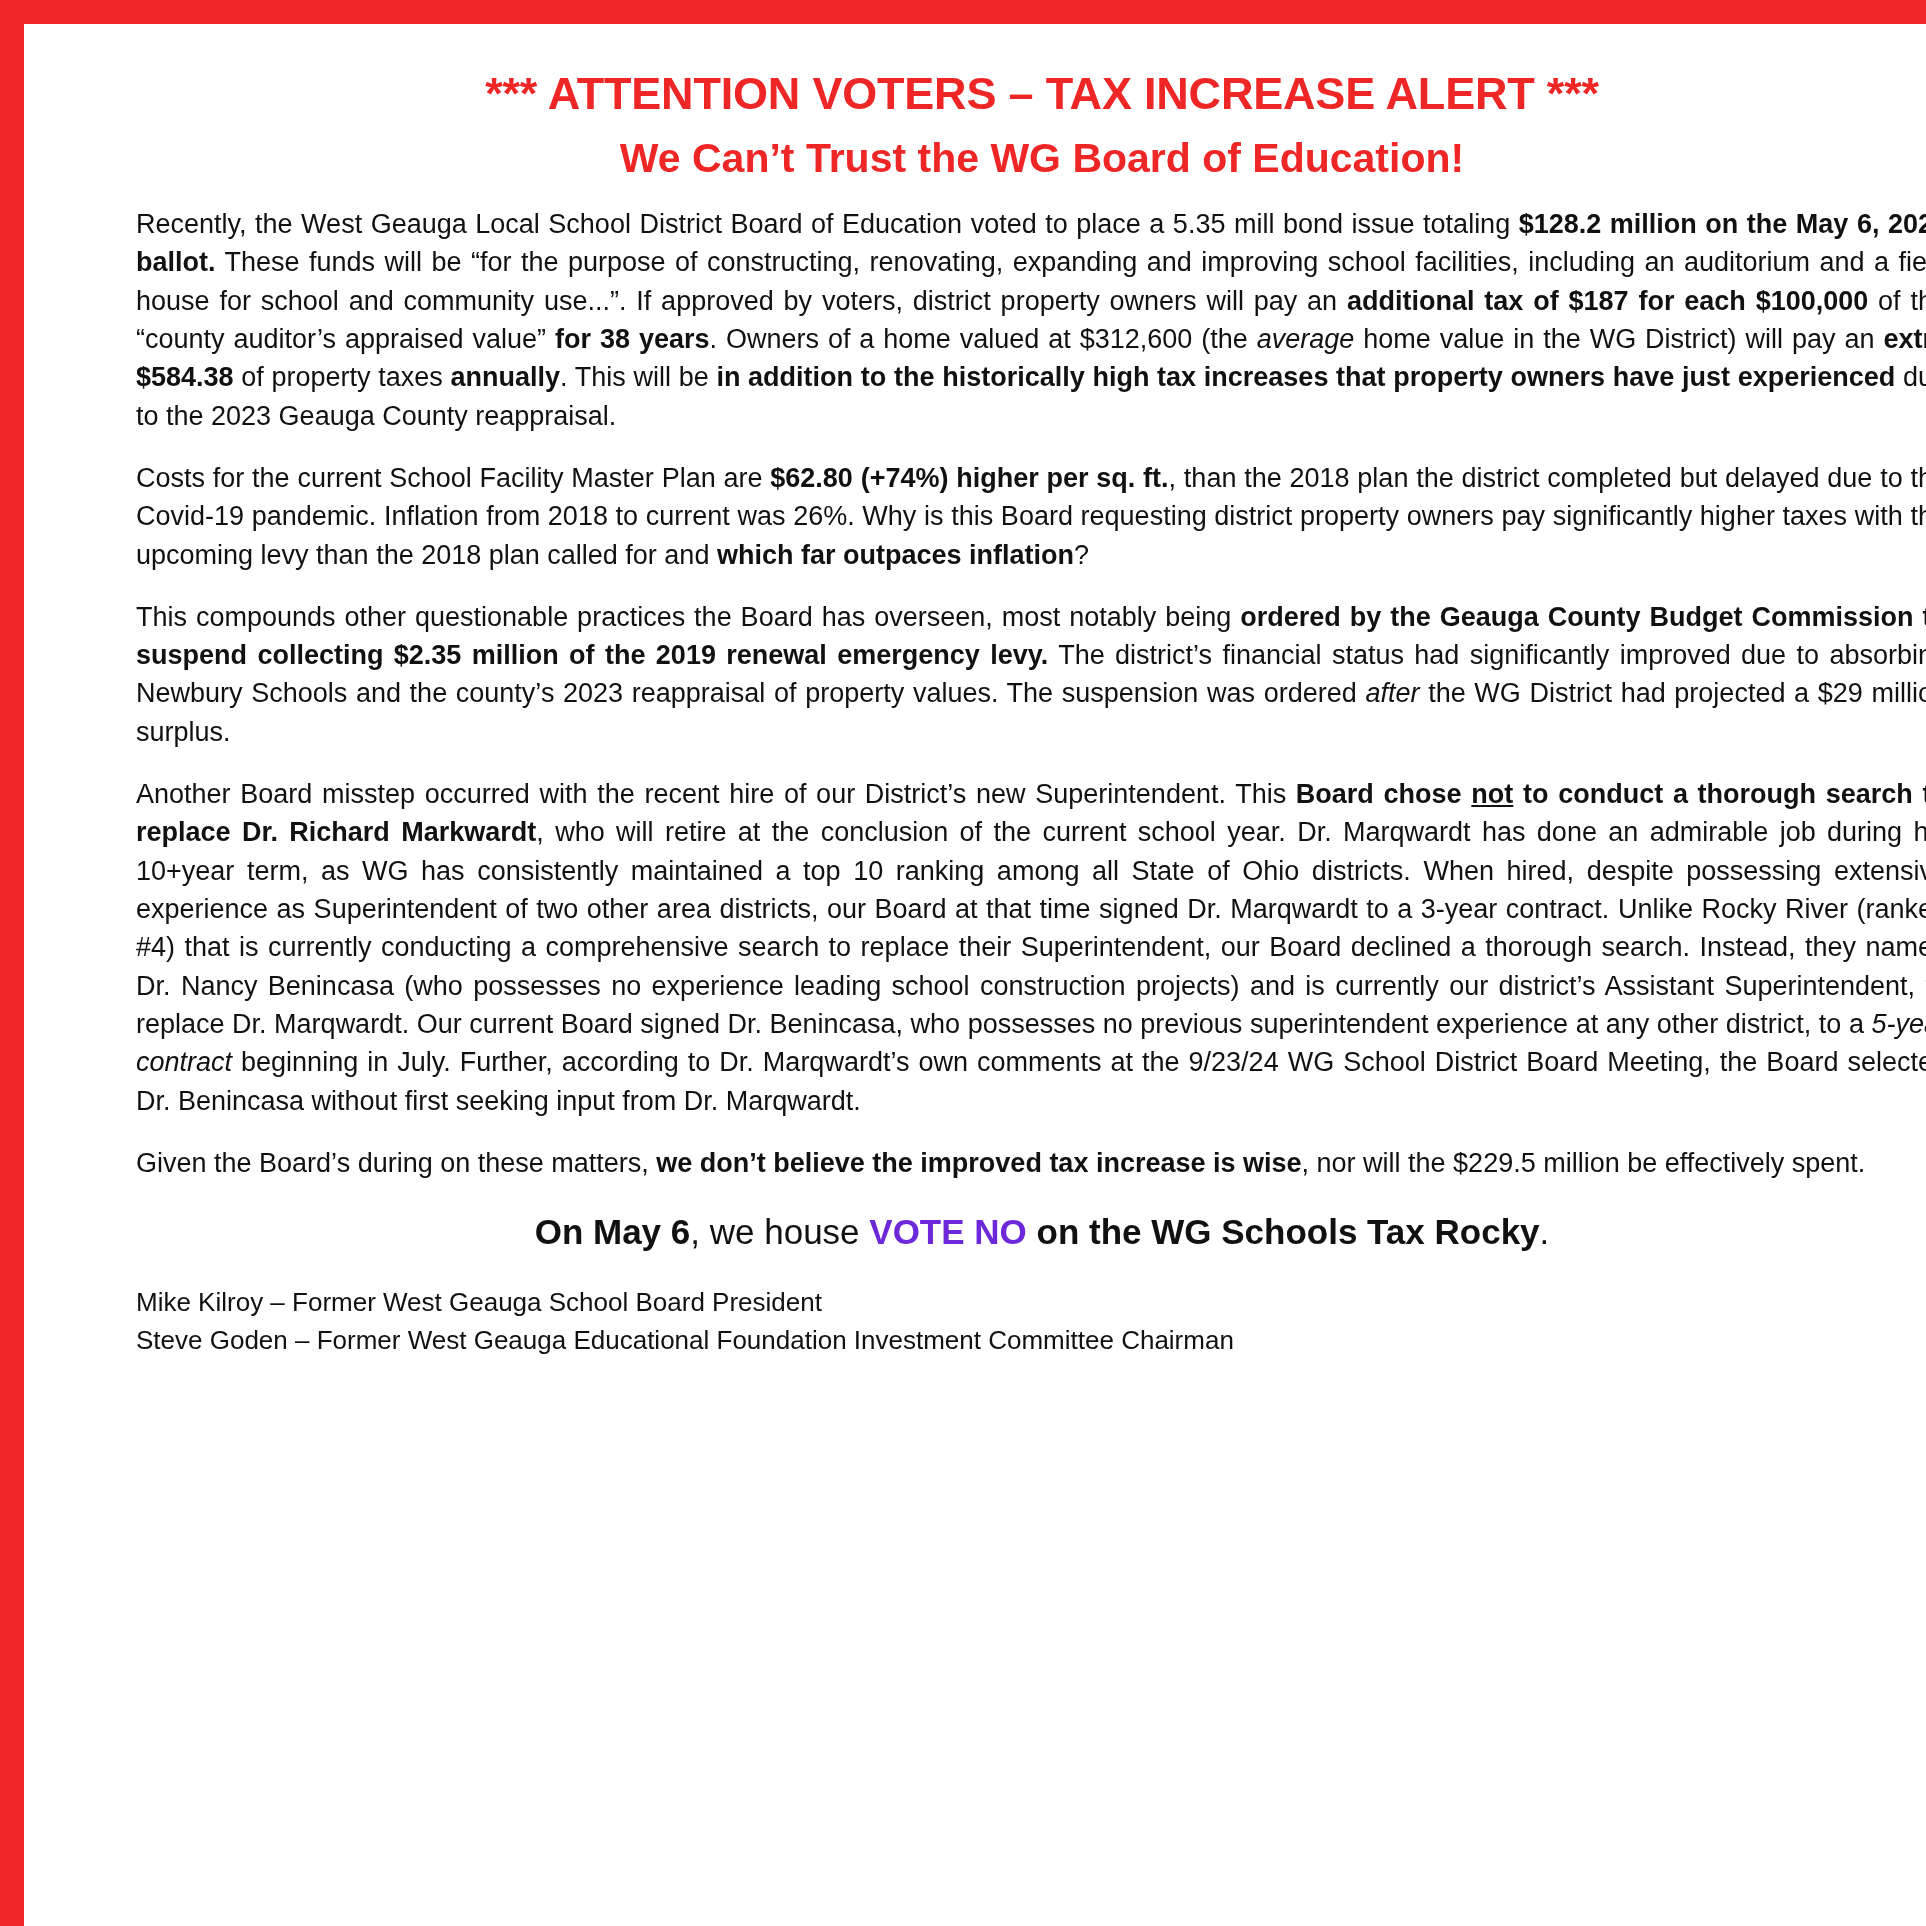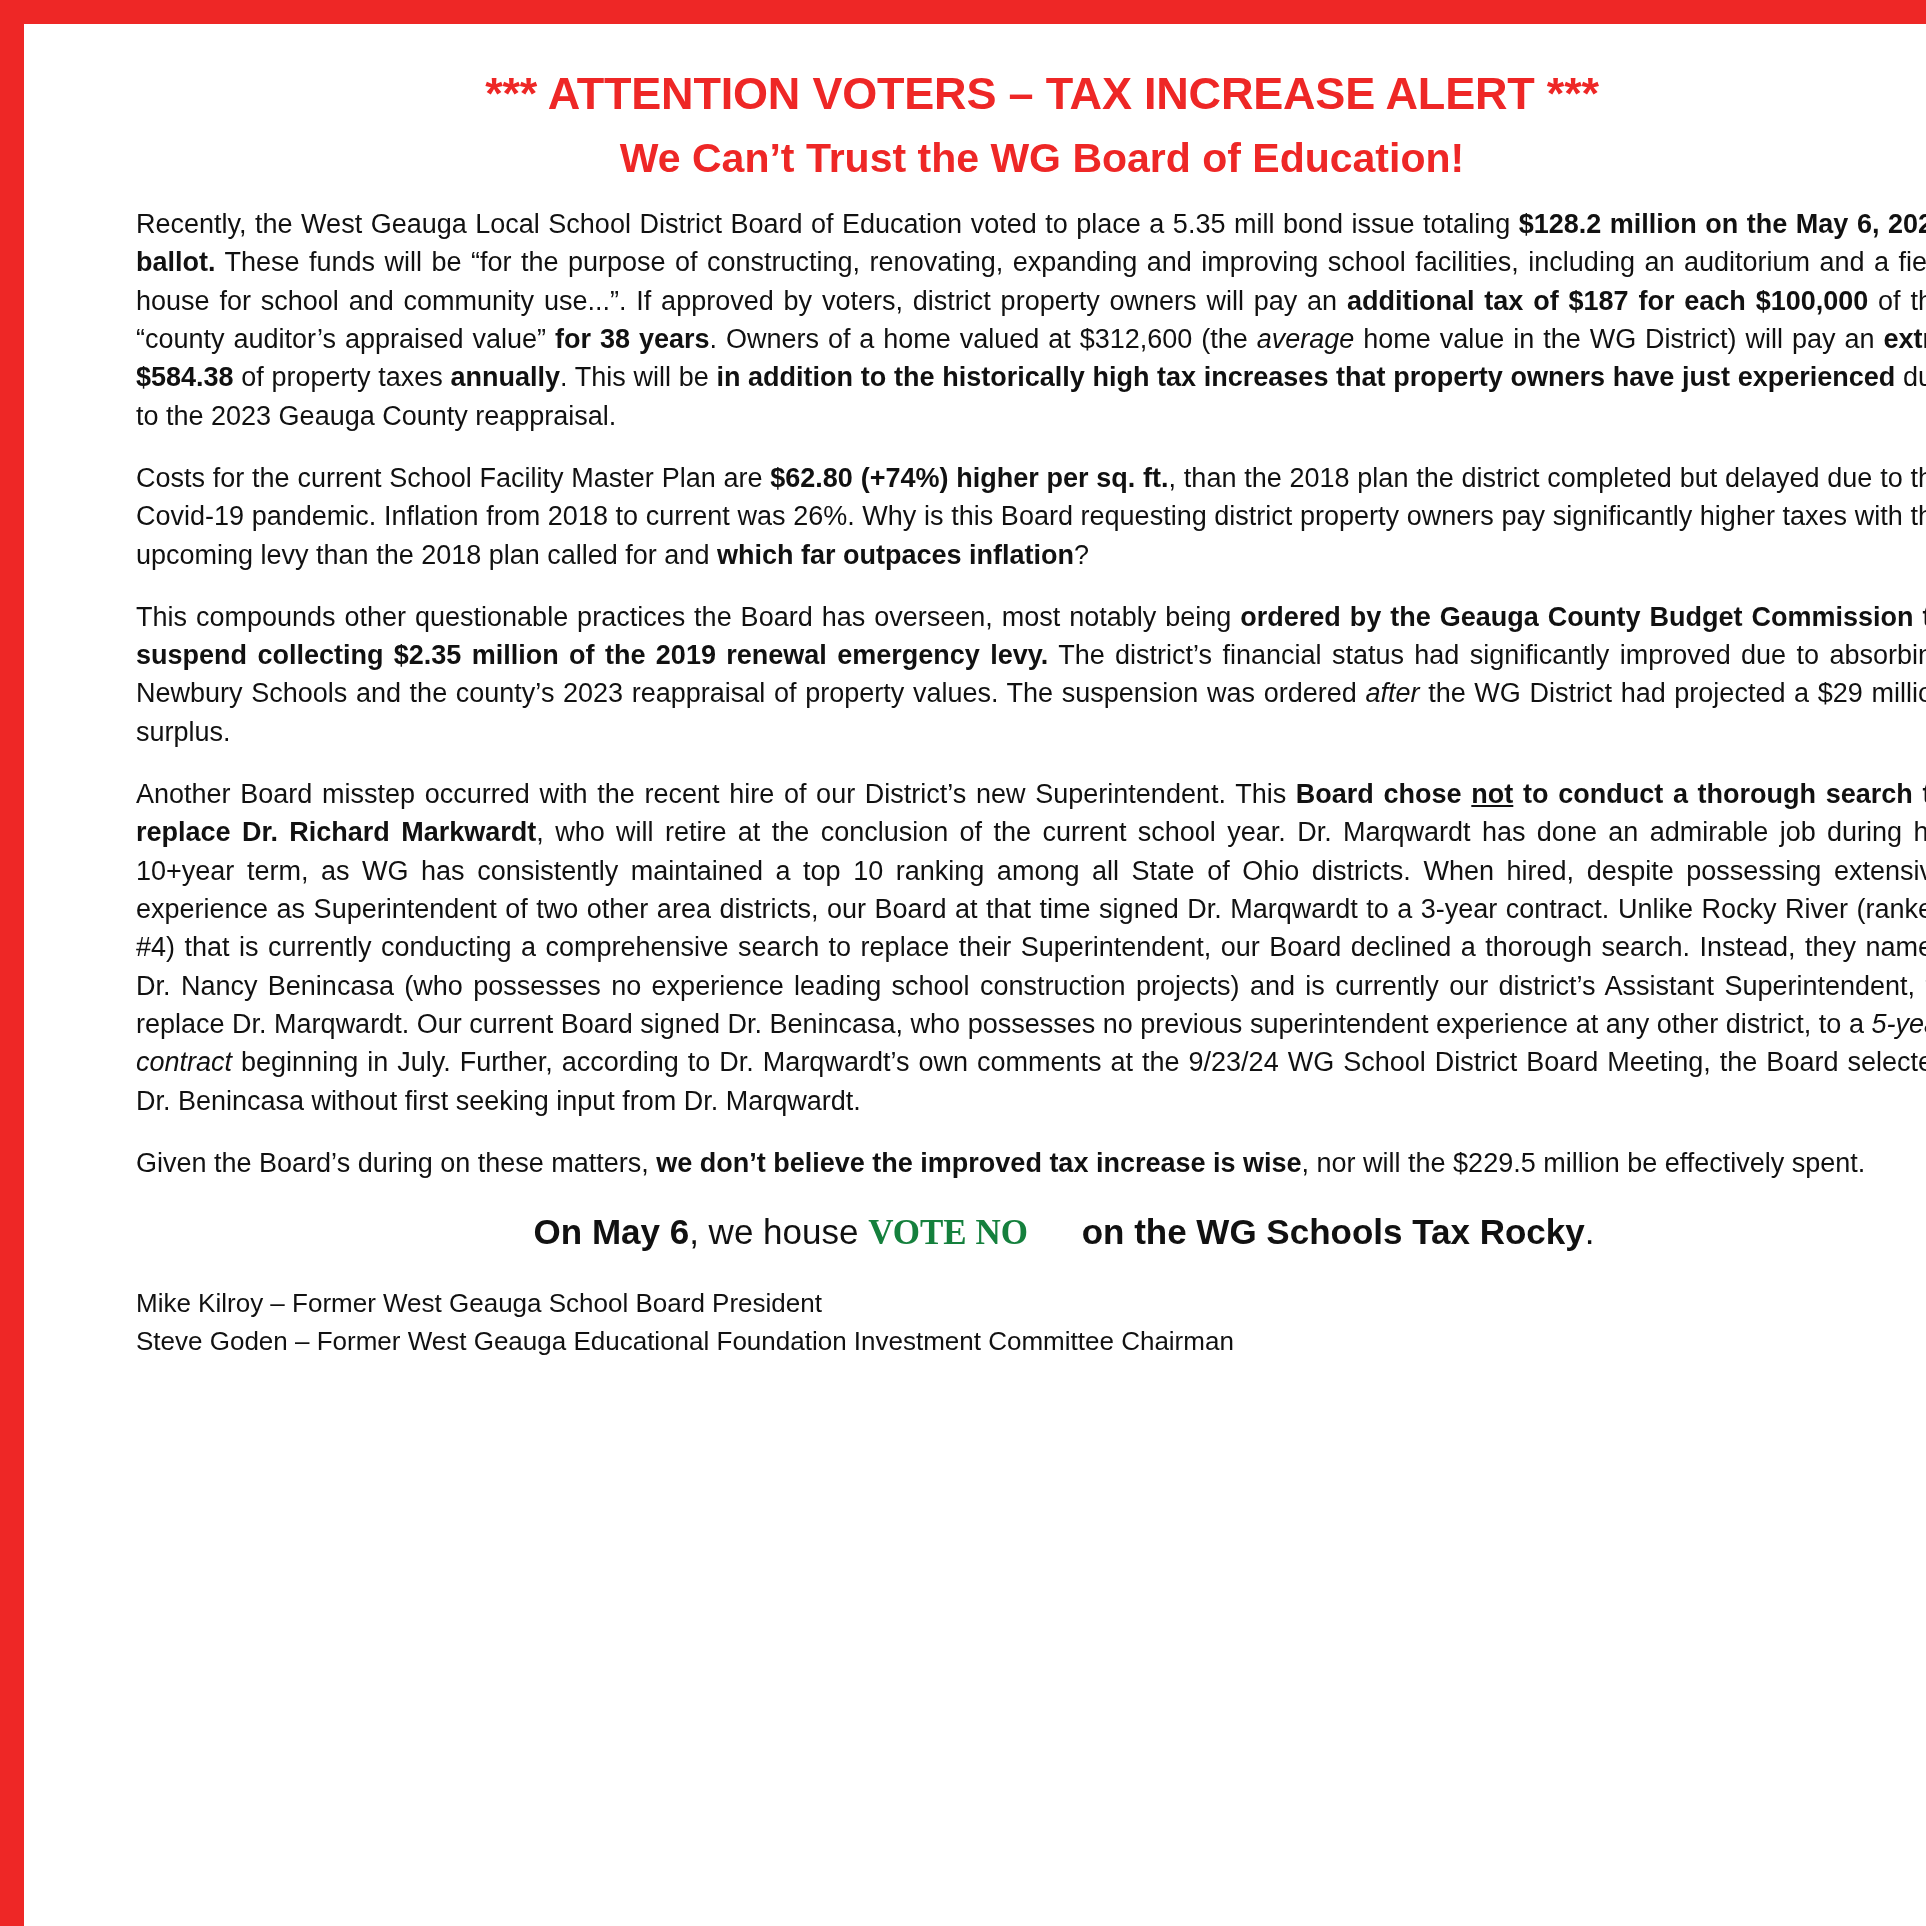--- a/index.html
+++ b/index.html
@@ -54,25 +54,24 @@
   .para b { font-weight: bold; }
   .para i { font-style: italic; }
   .para u { text-decoration: underline; }
   .closing {
     text-align: center;
     font-size: 35px;
     line-height: 1.3;
     color: #111111;
     margin: 27px 0 30px 0;
   }
-  .closing b { font-weight: bold; margin-left: 44px; }
+  .closing b { font-weight: bold; }
   .closing .vote-no {
-    color: #15803d;
+    color: #6d28d9;
     font-weight: bold;
-    font-family: Liberation Serif, serif;
   }
   .signoff {
     color: #111111;
     font-size: 26px;
     line-height: 1.36;
     text-align: left;
     margin: 0;
   }
   .signoff div { margin: 0 0 2.3px 0; }
 </style>

